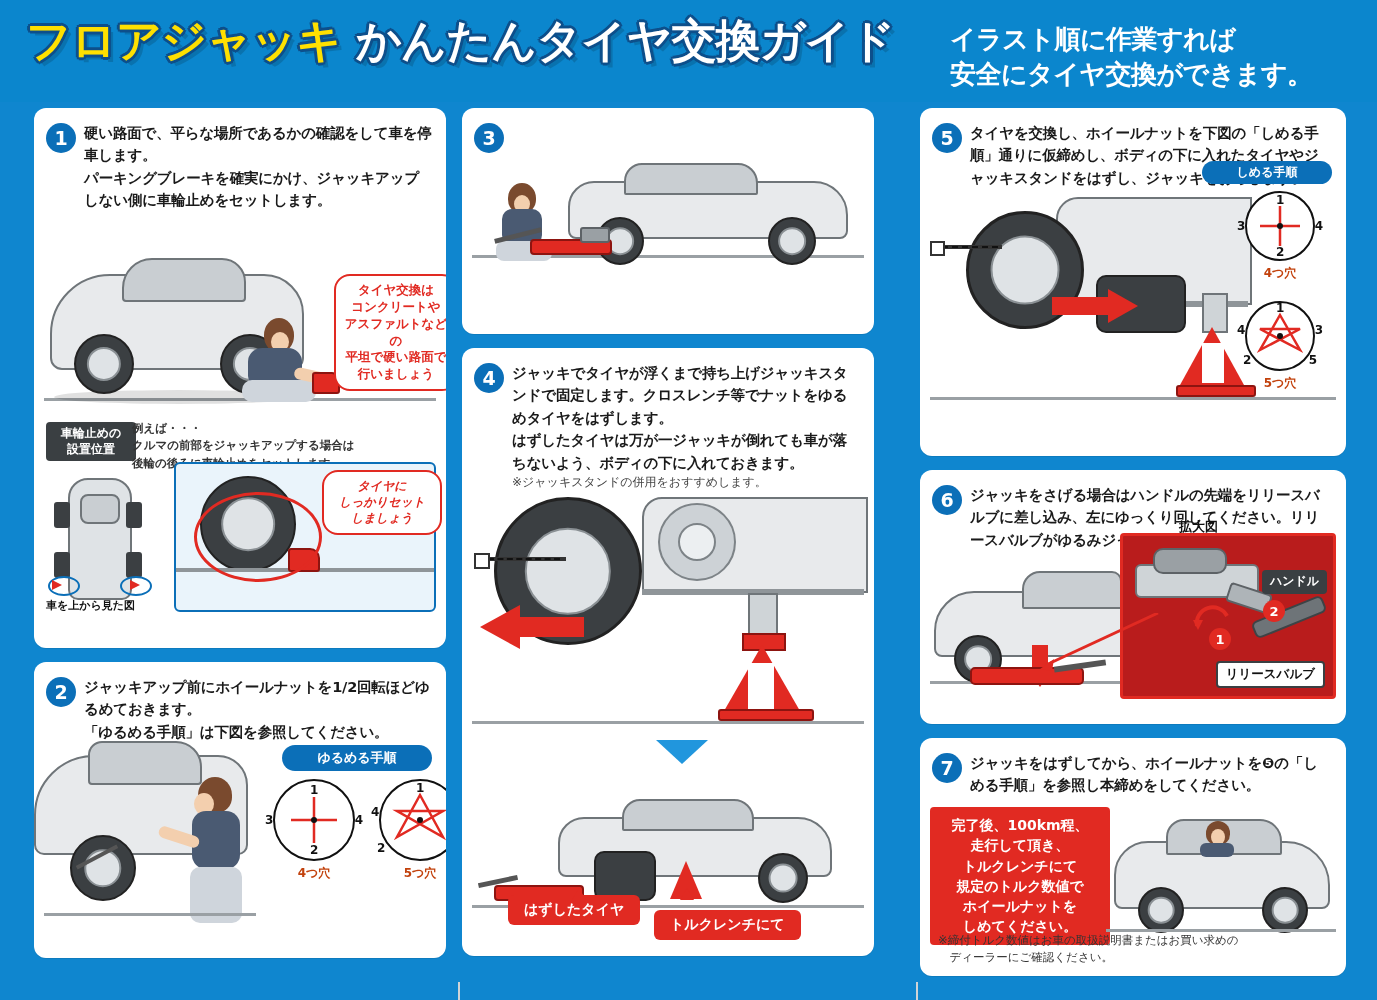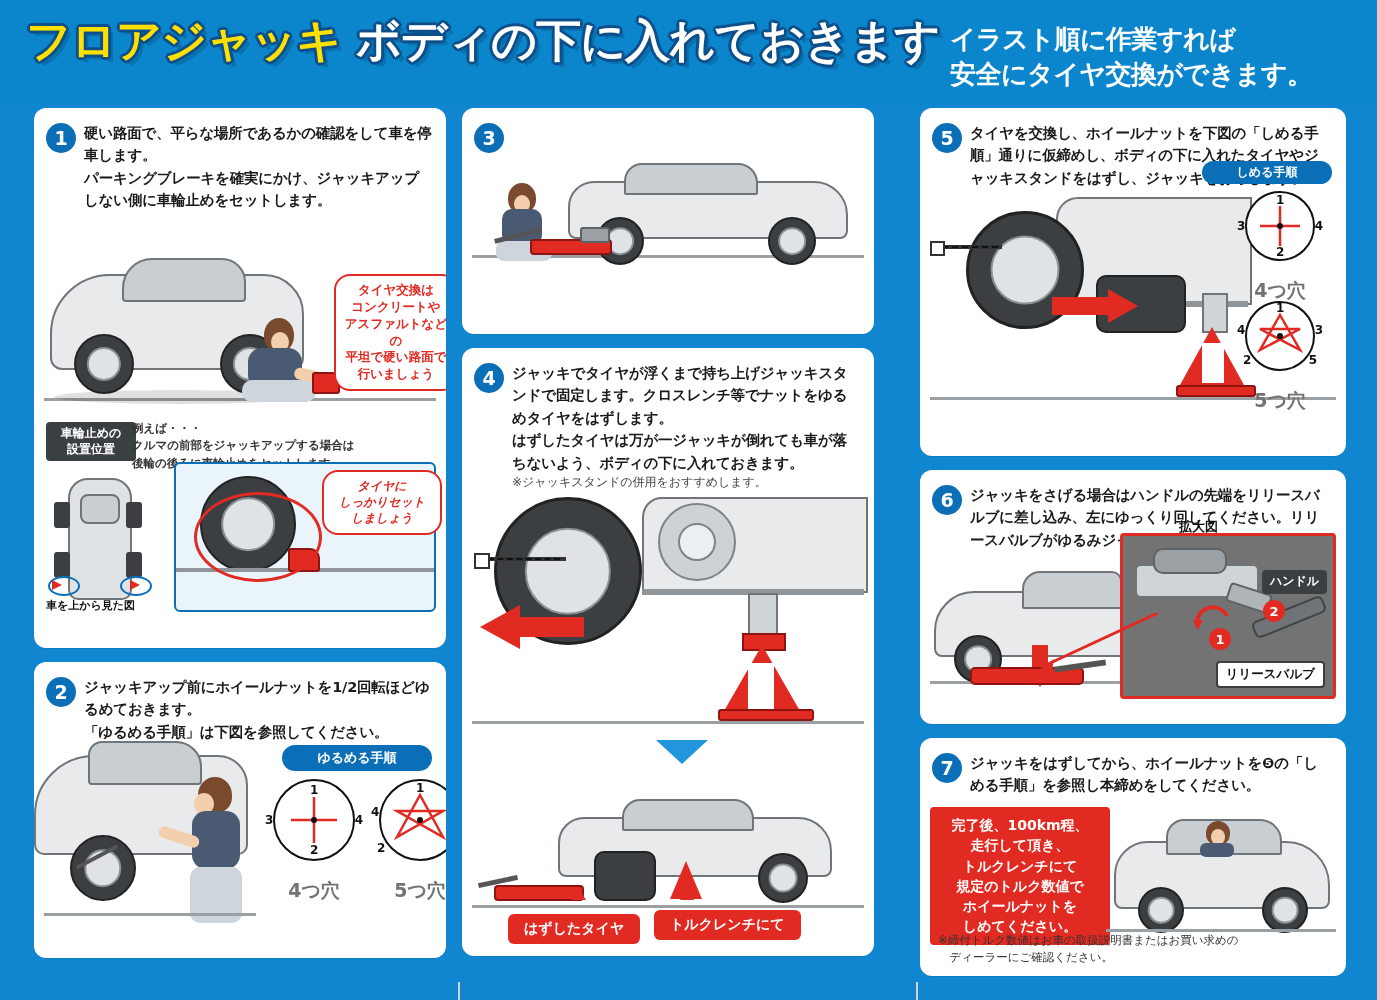--- a/index.html
+++ b/index.html
@@ -101,40 +101,40 @@
   .arrow-red{position:absolute;width:0;height:0;}
   .redbar{position:absolute;background:#e12a22;}
 
   
   .nutwrap{position:absolute;display:flex;gap:18px;align-items:flex-start;}
   .nutdia{width:88px;text-align:center;position:relative;}
   .nutcircle{
     width:78px;height:78px;border-radius:50%;border:2.5px solid #111;margin:0 auto;position:relative;background:#fff;
   }
   .nutcircle .cnum{position:absolute;font-size:12px;font-weight:bold;color:#111;}
-  .nutlabel{font-size:19px;font-weight:bold;margin-top:17px;color:#737373;}
+  .nutlabel{font-size:12px;font-weight:bold;margin-top:4px;color:#c2410c;}
   .nutcircle svg{position:absolute;left:0;top:0;}
 
   .subpanel{
     position:absolute;border:2px solid #0b6fb8;border-radius:6px;background:#eaf4fb;
   }
-  .panel-red{position:absolute;border:3px solid #e12a22;border-radius:4px;background:#737373;}
+  .panel-red{position:absolute;border:3px solid #e12a22;border-radius:4px;background:#b91c1c;}
   .caption{position:absolute;font-size:11.5px;color:#111;font-weight:bold;}
   .dash{position:absolute;border-top:2px dashed #111;}
   .footer-tick{position:absolute;background:#cfd4d7;width:2px;height:18px;bottom:0;}
 </style>
 </head>
 <body>
 
 <div class="page">
 
   <div class="header">
     <div class="header-title">
       <span class="y">フロアジャッキ</span>
-      <span>ボディの下に入れておきます</span>
+      <span>かんたんタイヤ交換ガイド</span>
     </div>
     <div class="header-sub">
       <div>イラスト順に作業すれば</div>
       <div>安全にタイヤ交換ができます。</div>
     </div>
   </div>
 
   <div class="col c1">
 
     <div class="card" style="height:540px;">
@@ -346,21 +346,21 @@
             <div class="hub"></div>
           </div>
         <div style="position:absolute;left:122px;top:64px;width:58px;height:46px;border-radius:10px;background:#3b3f42;border:2px solid #222;"></div>
         <div style="position:absolute;left:198px;top:74px;width:0;height:0;border-left:16px solid transparent;border-right:16px solid transparent;border-bottom:38px solid #e12a22;"></div>
         <div style="position:absolute;left:22px;top:92px;width:86px;height:20px;">
           <div style="position:absolute;left:0;top:6px;width:86px;height:12px;background:#e12a22;border:2px solid #8d1410;border-radius:4px;"></div>
           <div style="position:absolute;left:-16px;top:0;width:40px;height:5px;background:#555;transform:rotate(-12deg);"></div>
         </div>
       </div>
 
-      <div class="tag-red" style="left:46px;bottom:12px;">はずしたタイヤ</div>
+      <div class="tag-red" style="left:46px;bottom:31px;">はずしたタイヤ</div>
       <div class="tag-red" style="left:192px;bottom:16px;">トルクレンチにて</div>
       <div style="position:absolute;left:110px;bottom:56px;width:0;height:0;border-left:7px solid transparent;border-right:7px solid transparent;border-bottom:12px solid #e12a22;"></div>
       <div style="position:absolute;left:218px;bottom:56px;width:0;height:0;border-left:7px solid transparent;border-right:7px solid transparent;border-bottom:12px solid #e12a22;"></div>
     </div>
   </div>
 
   <div class="col c3">
 
     <div class="card" style="height:348px;">
       <div class="step-head">

